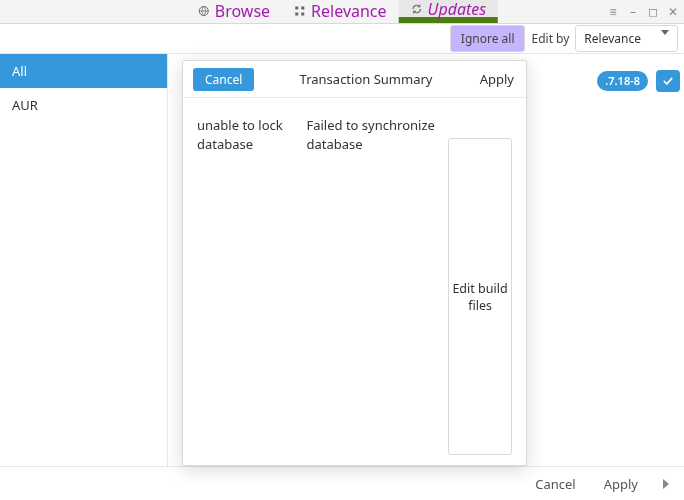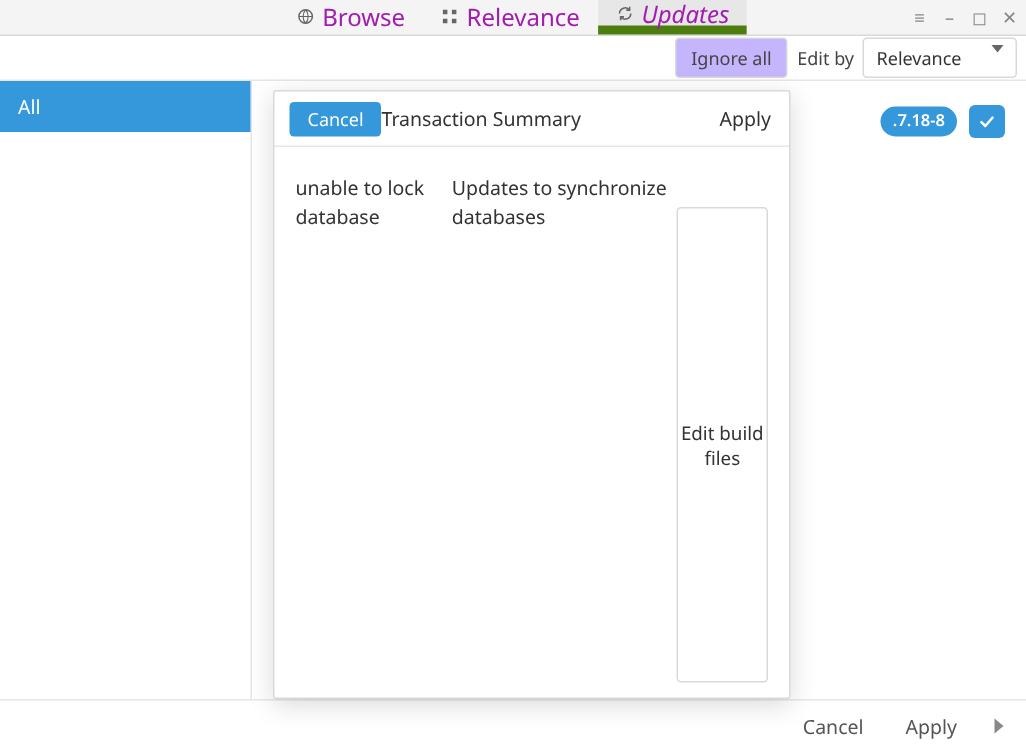--- a/index.html
+++ b/index.html
@@ -34,29 +34,29 @@
   .caret-down{width:0;height:0;border-left:4px solid transparent;border-right:4px solid transparent;border-top:5px solid #666;}
 
   
   .body{flex:1;display:flex;min-height:0;}
   .sidebar{width:168px;border-right:1px solid var(--border-light);display:flex;flex-direction:column;}
   .side-item{padding:8px 12px;font-size:13px;cursor:pointer;}
   .side-item.selected{background:var(--accent);color:#fff;}
   .content{flex:1;position:relative;background:#fff;}
 
   
-  .pkgrow{position:absolute;right:14px;top:16px;display:flex;align-items:center;gap:8px;}
+  .pkgrow{position:absolute;right:4px;top:16px;display:flex;align-items:center;gap:8px;}
   .badge{background:var(--accent);color:#fff;font-size:11px;font-weight:600;padding:2px 8px 3px;border-radius:10px;}
   .chkbtn{width:24px;height:22px;background:var(--accent);border:none;border-radius:4px;display:flex;align-items:center;justify-content:center;cursor:pointer;}
   .chkbtn svg{width:12px;height:12px;}
 
   
   .dialog{position:absolute;left:14px;top:6px;width:345px;height:406px;background:#fff;border:1px solid var(--border);border-radius:2px;box-shadow:0 4px 18px rgba(0,0,0,.15);display:flex;flex-direction:column;}
   .dlg-head{display:flex;align-items:center;justify-content:space-between;padding:6px 10px;border-bottom:1px solid var(--border-light);}
-  .dlg-head .title{flex:1;text-align:left;font-size:13px;color:#333;}
+  .dlg-head .title{flex:1;text-align:center;font-size:13px;color:#333;}
   .dlg-head .cancel{background:var(--accent);color:#fff;border:none;border-radius:3px;padding:3px 12px;font-size:12px;cursor:pointer;}
   .dlg-head .apply{background:transparent;border:none;font-size:13px;color:#333;padding:3px 2px;cursor:pointer;}
   .dlg-body{flex:1;padding:18px 14px 10px;display:flex;flex-direction:row;font-size:13px;color:#333;}
   .errline{line-height:1.45;}
   .editbtn{margin:22px 0 0;align-self:stretch;text-align:center;padding:6px 0;border:1px solid var(--border);border-radius:3px;background:#fff;font-size:12.5px;color:#333;cursor:pointer;}
 
   
   .footer{height:34px;border-top:1px solid var(--border-light);display:flex;align-items:center;justify-content:flex-end;padding:0 8px;gap:8px;}
   .footer .ftbtn{background:transparent;border:none;font-size:13px;color:#555;padding:4px 10px;cursor:pointer;}
   .footer .go{width:20px;display:flex;align-items:center;justify-content:center;color:#888;cursor:pointer;}
@@ -117,20 +117,23 @@
         <span class="caret-down"></span>
       </div>
     </div>
   </div>
 
   <div class="body">
     <div class="sidebar">
       <div class="side-item selected">
         <span>All</span>
       </div>
+      <div class="side-item">
+        <span>AUR</span>
+      </div>
     </div>
 
     <div class="content">
 
       <div class="pkgrow">
         <span class="badge">.7.18-8</span>
         <button class="chkbtn">
           <svg viewBox="0 0 16 16">
               <path d="M3 8.5 6.5 12 13 4.5" fill="none" stroke="#fff" stroke-width="2.2" stroke-linecap="round" stroke-linejoin="round"></path>
             </svg>
@@ -138,21 +141,21 @@
       </div>
 
       <div class="dialog">
         <div class="dlg-head">
           <button class="cancel">Cancel</button>
           <div class="title">Transaction Summary</div>
           <button class="apply">Apply</button>
         </div>
         <div class="dlg-body">
           <div class="errline">unable to lock database</div>
-          <div class="errline">Updates to synchronize databases</div>
+          <div class="errline">Failed to synchronize database</div>
           <button class="editbtn">Edit build files</button>
         </div>
       </div>
 
     </div>
   </div>
 
   <div class="footer">
     <button class="ftbtn">Cancel</button>
     <button class="ftbtn">Apply</button>

